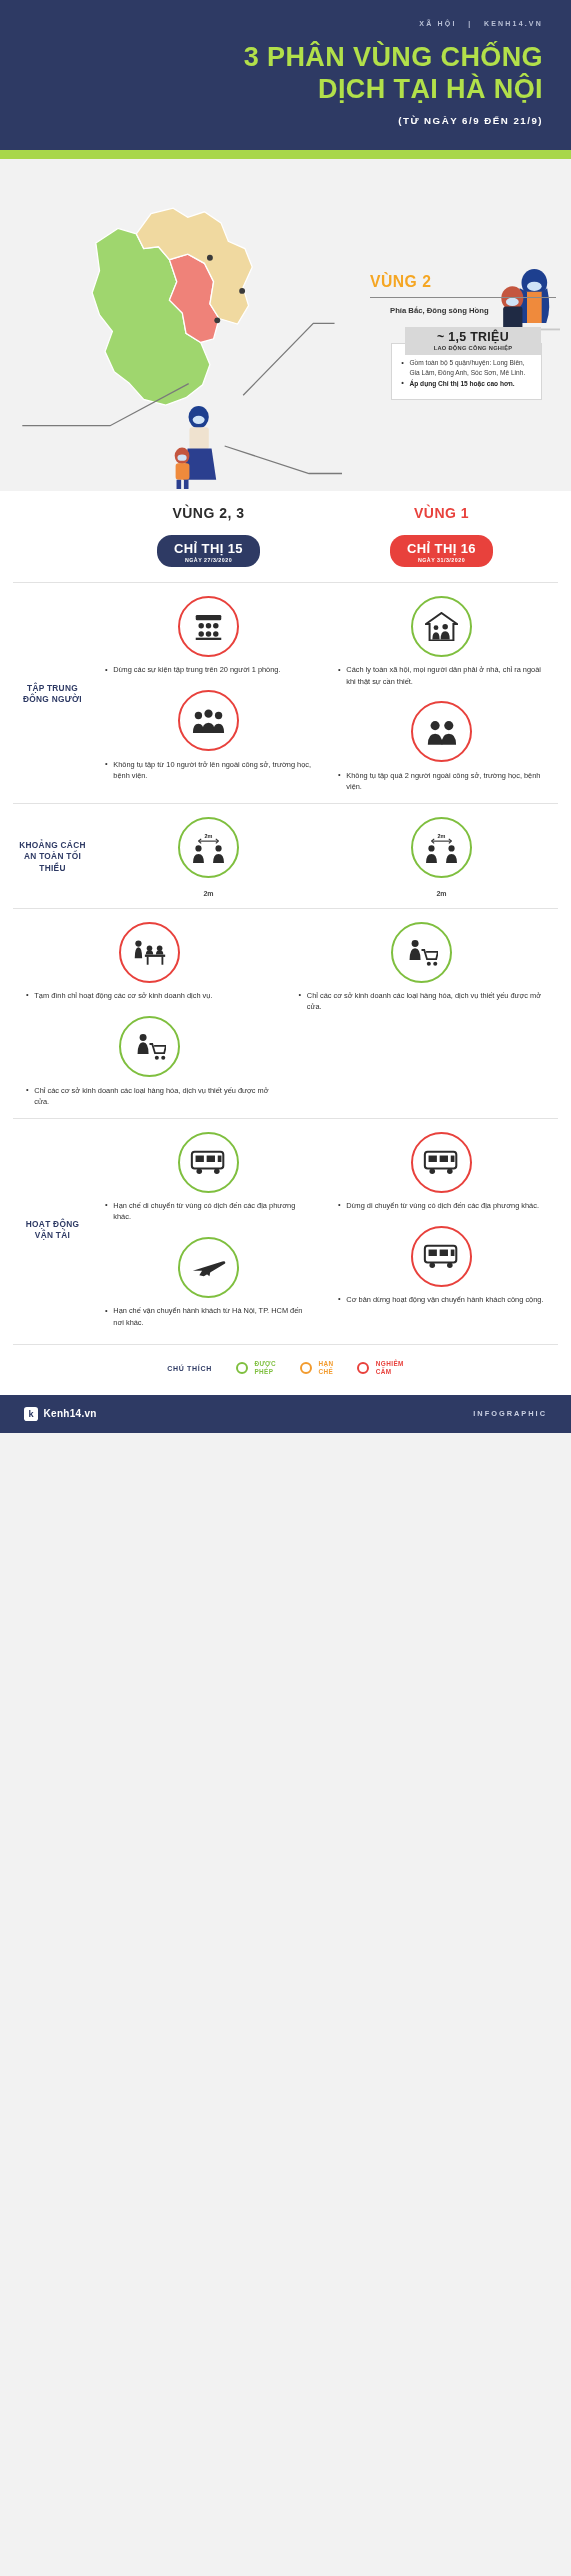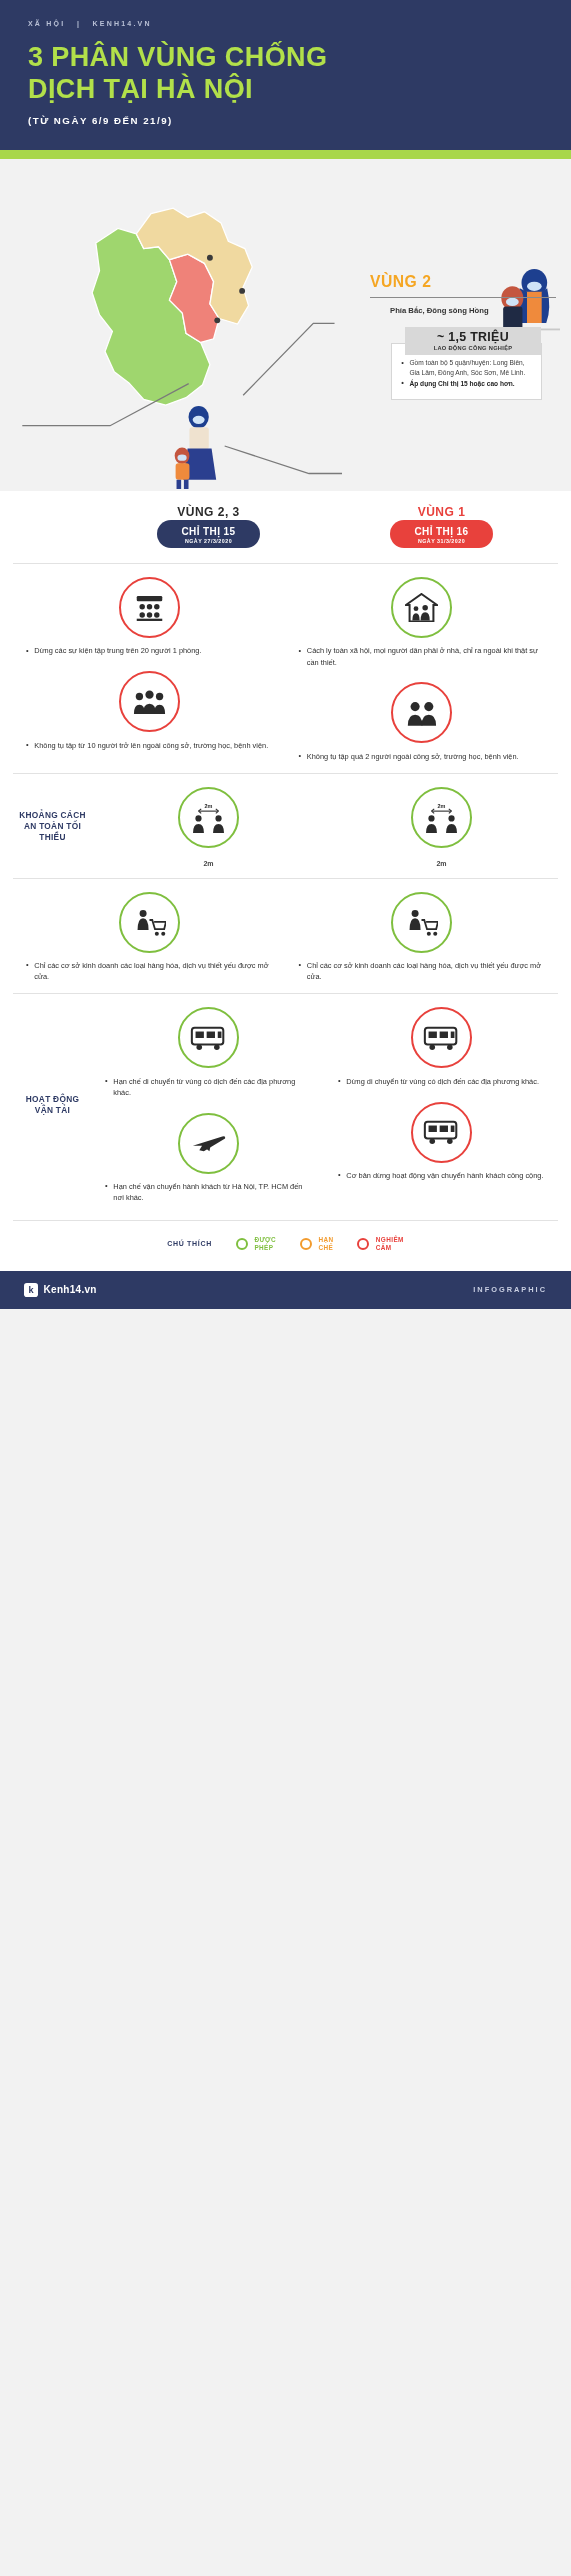--- a/index.html
+++ b/index.html
@@ -4,21 +4,21 @@
 <style>
   * { box-sizing: border-box; margin:0; padding:0; }
   body {
     width:571px; margin:0 auto; background:#f2f2f2;
     font-family:"Liberation Sans", sans-serif;
     color:#2b2b2b; -webkit-font-smoothing:antialiased;
   }
   .page { width:571px; position:relative; background:#ffffff; }
 
   
-  .header { background:#2e3a64; padding:20px 28px 24px; text-align:left; }
+  .header { background:#2e3a64; padding:20px 28px 24px; text-align:right; }
   .kicker { color:#b9c0d6; font-size:7px; letter-spacing:2.2px; font-weight:700; margin-bottom:14.7px; }
   .kicker .sep { margin:0 7.4px; }
   .main-title {
     color:#b2e04a; font-size:27px; line-height:1.18; font-weight:800;
     letter-spacing:0.4px; text-transform:uppercase;
   }
   .sub-title { color:#ffffff; font-size:9.7px; font-weight:700; letter-spacing:1.5px; margin-top:10px; }
   .greenbar { height:8.3px; background:#a8d74b; }
 
   
@@ -37,27 +37,27 @@
   .zbox li:before { content:"•"; position:absolute; left:0; top:-0.9px; font-size:7.4px; color:#333; }
   .zbox li.bold { font-weight:700; color:#1e1e1e; }
 
   .connector { position:absolute; z-index:4; }
 
   
   .compare { background:#fff; margin:0 13px; padding:14.7px 0 5.5px; }
   .cmp-head { display:flex; }
   .cmp-head .spacer { width:79px; flex:none; }
   .cmp-head .col { flex:1; text-align:center; }
-  .cmp-title { font-size:12px; font-weight:800; letter-spacing:0.5px; margin-bottom:1px; }
+  .cmp-title { font-size:14px; font-weight:800; letter-spacing:0.5px; margin-bottom:14px; }
   .cmp-title.g { color:#2b2b2b; }
   .cmp-title.r { color:#e8413c; }
   .pill { display:inline-block; border-radius:14.7px; padding:5.5px 14.7px 4.6px; min-width:103px; }
   .pill.dark { background:#2e3a64; }
   .pill.red { background:#e8413c; }
-  .pill .l1 { color:#fff; font-size:10px; font-weight:800; letter-spacing:0.4px; }
+  .pill .l1 { color:#fff; font-size:13px; font-weight:800; letter-spacing:0.4px; }
   .pill .l2 { color:#fff; font-size:5.3px; font-weight:700; letter-spacing:0.5px; margin-top:0.9px; }
 
   .row { display:flex; border-top:0.9px solid #e2e2e2; padding:13px 0 11px; }
   .row:first-of-type { border-top:none; }
   .row .lbl { width:79px; flex:none; display:flex; align-items:center; justify-content:center;
               text-align:center; font-size:8.3px; font-weight:800; color:#2e3a64; line-height:1.35;
               letter-spacing:0.3px; padding:0 3.7px; }
   .row .cell { flex:1; display:flex; flex-direction:column; align-items:center; padding:0 13px; }
   .sub { display:flex; flex-direction:column; align-items:center; width:100%; margin-bottom:14.7px; }
   .sub:last-child { margin-bottom:0; }
@@ -194,20 +194,21 @@
       <div class="col">
         <div class="cmp-title r">VÙNG 1</div>
         <div class="pill red">
           <div class="l1">CHỈ THỊ 16</div>
           <div class="l2">NGÀY 31/3/2020</div>
         </div>
       </div>
     </div>
 
     <div class="row" style="margin-top:14.7px;">
+      <div class="lbl">TẬP TRUNG ĐÔNG NGƯỜI</div>
       <div class="cell">
         <div class="sub">
           <div class="ic red">
             <svg width="31" height="29.5" viewBox="0 0 34 32">
               <rect x="3" y="3" width="28" height="6" rx="1.5" fill="#2b2b2b"></rect>
               <g fill="#2b2b2b">
                 <circle cx="9" cy="15" r="3"></circle>
                   <circle cx="17" cy="15" r="3"></circle>
                   <circle cx="25" cy="15" r="3"></circle>
                 <circle cx="9" cy="24" r="3"></circle>
@@ -292,20 +293,36 @@
             </svg>
           </div>
           <div class="distlabel">2m</div>
         </div>
       </div>
     </div>
 
     <div class="row">
       <div class="cell">
         <div class="sub">
+          <div class="ic red">
+            <svg width="37" height="29.5" viewBox="0 0 40 32" fill="#2b2b2b">
+              <circle cx="8" cy="6" r="3.4"></circle>
+                <path d="M4 22 q0 -12 4 -12 q4 0 4 12 Z"></path>
+              <rect x="15" y="18" width="22" height="2.5" fill="#2b2b2b"></rect>
+              <rect x="17" y="20" width="2" height="9" fill="#2b2b2b"></rect>
+              <rect x="33" y="20" width="2" height="9" fill="#2b2b2b"></rect>
+              <circle cx="20" cy="11" r="3"></circle>
+                <circle cx="31" cy="11" r="3"></circle>
+              <path d="M16 18 q0 -5 4 -5 q4 0 4 5 Z"></path>
+                <path d="M27 18 q0 -5 4 -5 q4 0 4 5 Z"></path>
+            </svg>
+          </div>
+          <div class="txt">Tạm đình chỉ hoạt động các cơ sở kinh doanh dịch vụ.</div>
+        </div>
+        <div class="sub">
           <div class="ic green">
             <svg width="33" height="29.5" viewBox="0 0 36 32" fill="#2b2b2b">
               <circle cx="11" cy="6" r="3.8"></circle>
                 <path d="M5 24 q0 -13 6 -13 q6 0 6 13 Z"></path>
               <path d="M18 13 h3 l3 10 h10 l2 -8 h-13" fill="none" stroke="#2b2b2b" stroke-width="2"></path>
               <circle cx="26" cy="28" r="2.2"></circle>
                 <circle cx="33" cy="28" r="2.2"></circle>
             </svg>
           </div>
           <div class="txt">Chỉ các cơ sở kinh doanh các loại hàng hóa, dịch vụ thiết yếu được mở cửa.</div>

